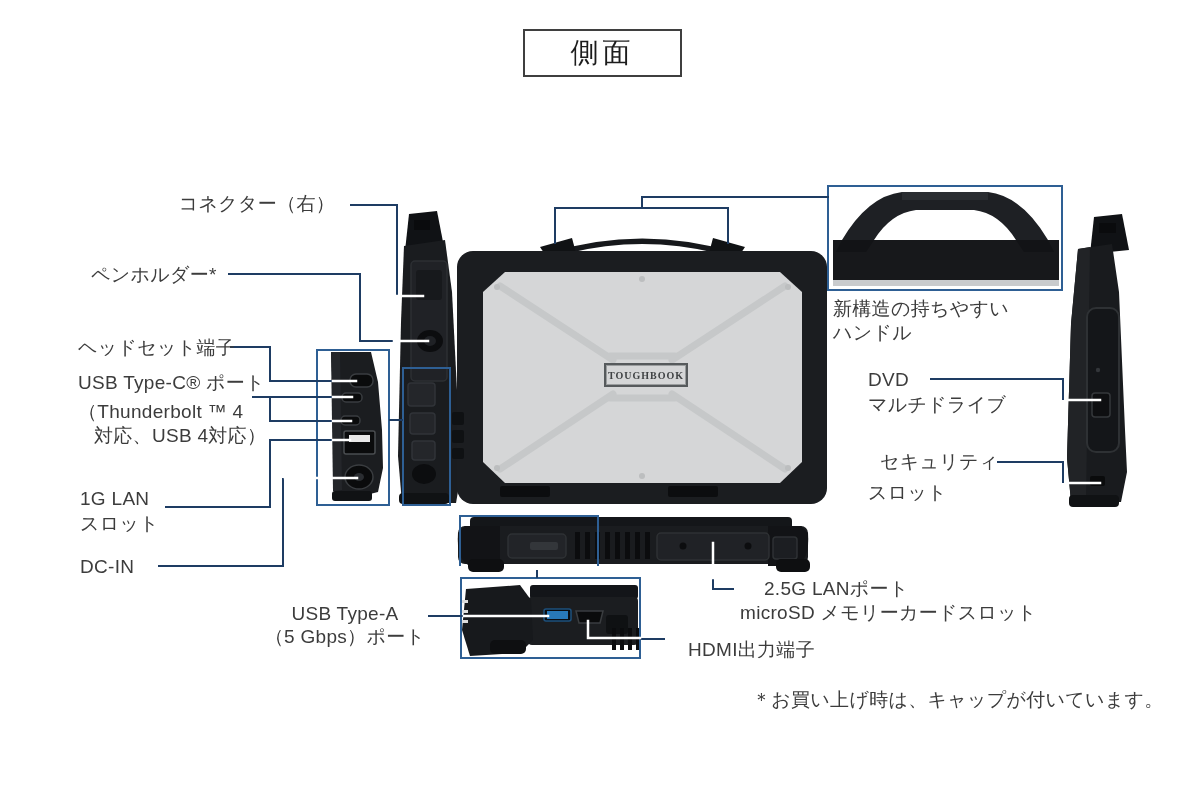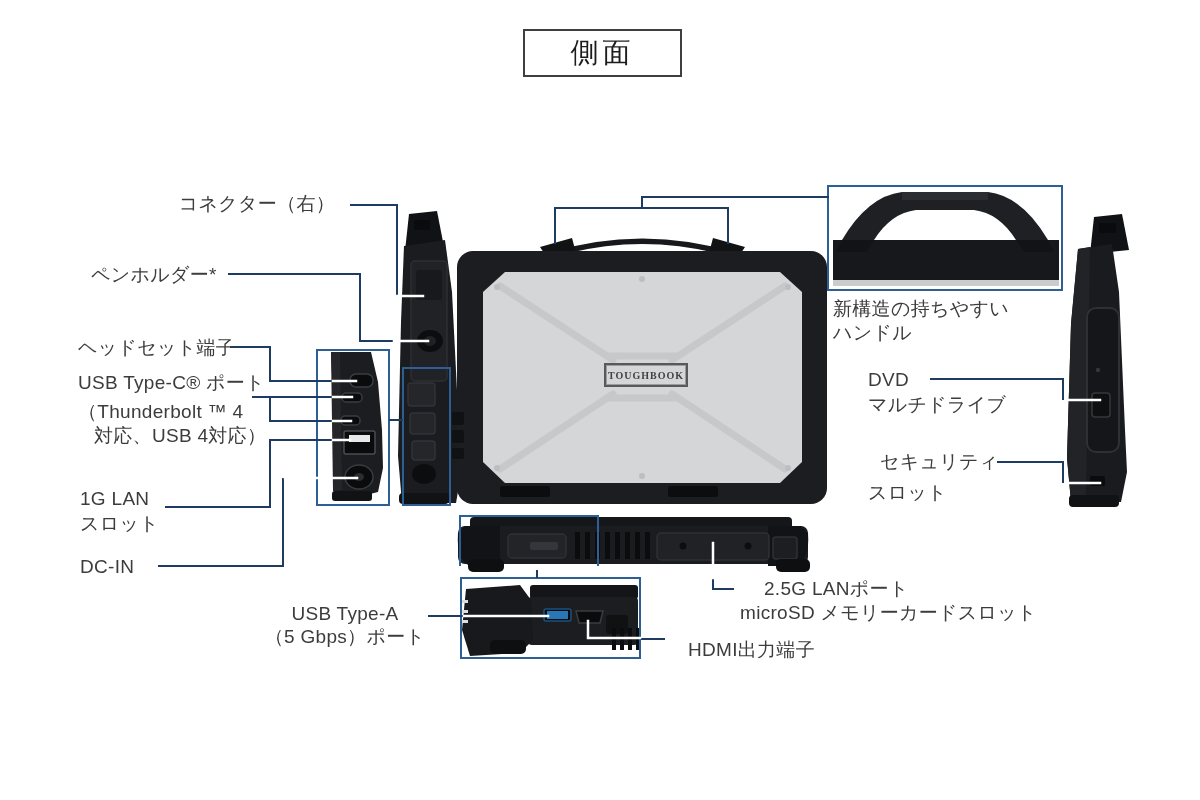--- a/index.html
+++ b/index.html
@@ -235,13 +235,14 @@
   <div class="lbl" style="left:833px;top:321px;">ハンドル</div>
 
   <div class="lbl" style="left:868px;top:368px;">DVD</div>
   <div class="lbl" style="left:868px;top:393px;">マルチドライブ</div>
 
   <div class="lbl" style="left:880px;top:450px;">セキュリティ</div>
   <div class="lbl" style="left:868px;top:481px;">スロット</div>
 
   <div id="toughbook-badge">TOUGHBOOK</div>
 
+  <div id="footnote">＊お買い上げ時は、キャップが付いています。</div>
 </div>
 
 </body></html>

